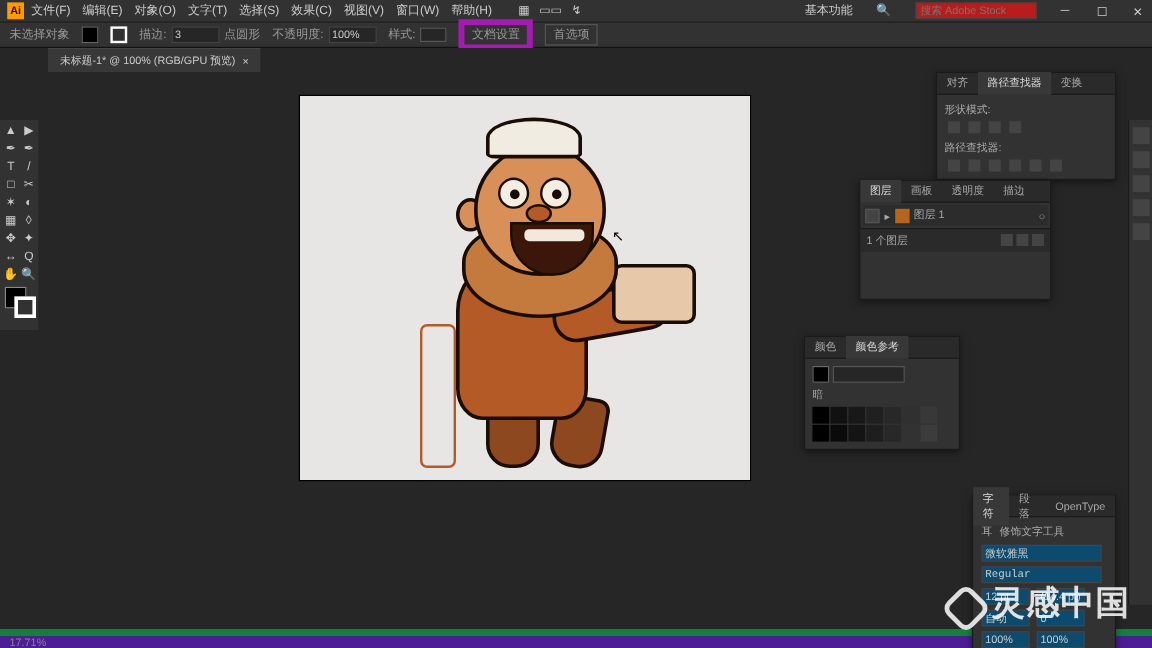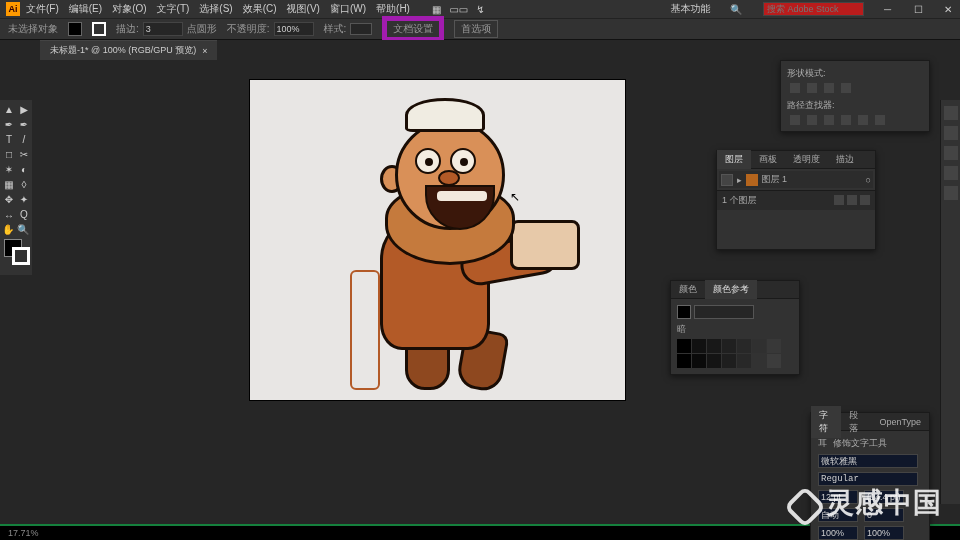--- a/index.html
+++ b/index.html
@@ -33,21 +33,21 @@
   .panel .ptab.active { background:#383838; color:#ddd; }
   .panel .body { padding:6px; }
   .layerrow { display:flex; align-items:center; gap:4px; padding:2px; background:#2c2c2c; }
   .eye { width:12px; height:12px; border:1px solid #555; background:#444; }
   .layerswatch { width:12px; height:12px; background:#b5651d; }
   .swatchgrid { display:grid; grid-template-columns:repeat(8,14px); gap:1px; }
   .swatch { width:14px; height:14px; background:#666; }
   .slider { height:12px; background:linear-gradient(90deg,#000,#fff); margin-top:6px; }
   .rightdock { position:absolute; right:0; top:40px; width:20px; bottom:20px; background:#323232; border-left:1px solid #1a1a1a; display:flex; flex-direction:column; align-items:center; gap:6px; padding-top:6px;}
   .dockicon { width:14px; height:14px; background:#444; }
-  .statusbar { height:16px; background:#000000; border-top:2px solid #15803d; display:flex; align-items:center; padding:0 8px; font-size:9px; color:#888;}
+  .statusbar { height:16px; background:#4c1d95; border-top:6px solid #15803d; display:flex; align-items:center; padding:0 8px; font-size:9px; color:#888;}
   
   .char { position:absolute; left:60px; top:10px; width:260px; height:300px; }
   .char-body { position:absolute; left:70px; top:130px; width:110px; height:130px; background:#b35a27; border-radius:30% 30% 20% 20%; border:3px solid #1a0d05; }
   .char-head { position:absolute; left:85px; top:30px; width:110px; height:110px; background:#d99058; border-radius:50%; border:3px solid #1a0d05; }
   .char-beard { position:absolute; left:75px; top:95px; width:130px; height:80px; background:#c57a3d; border-radius:50% 50% 60% 60%; border:3px solid #1a0d05; }
   .char-mouth { position:absolute; left:115px; top:95px; width:70px; height:45px; background:#3a170a; border-radius:0 0 50px 50px; border:2px solid #1a0d05; }
   .char-mouth::after{content:"";position:absolute;left:10px;top:4px;width:50px;height:10px;background:#f2e9dd;border-radius:4px;}
   .char-eye { position:absolute; top:58px; width:26px; height:26px; background:#f4ede1; border-radius:50%; border:2px solid #1a0d05; }
   .char-eye.l{ left:105px;} .char-eye.r{ left:140px;}
   .char-eye::after{content:"";position:absolute;left:8px;top:8px;width:8px;height:8px;background:#1a0d05;border-radius:50%;}
@@ -60,21 +60,21 @@
   .char-ear{position:absolute;left:70px;top:75px;width:24px;height:28px;background:#d99058;border:3px solid #1a0d05;border-radius:50%;}
   .prop { position:absolute; left:40px; top:180px; width:30px; height:120px; border:2px solid #b35a27; border-radius:6px; }
   
   .watermark { position:absolute; right:18px; bottom:18px; text-align:right; color:rgba(255,255,255,.85); font-weight:bold; }
   .watermark .big { font-size:28px; letter-spacing:1px; display:flex; align-items:flex-end; justify-content:flex-end; gap:6px;}
   .watermark .small { font-size:13px; letter-spacing:1px; color:rgba(255,255,255,.6);}
   .wm-logo { width:30px;height:30px;border:4px solid rgba(255,255,255,.85); border-radius:8px; transform:rotate(45deg);}  
   .panel .footer{display:flex;justify-content:space-between;align-items:center;padding:3px 5px;border-top:1px solid #1a1a1a;background:#2a2a2a;}
   .mini{width:10px;height:10px;background:#444;display:inline-block;margin-left:3px;}
   .charline{height:18px;display:flex;align-items:center;gap:6px;padding:0 4px;}
-  .charline input{width:40px;background:#0f172a;border:1px solid #444;color:#ccc;font-size:9px;padding:1px 2px;}
+  .charline input{width:40px;background:#0c4a6e;border:1px solid #444;color:#ccc;font-size:9px;padding:1px 2px;}
 </style>
 </head>
 <body>
 
 <div class="app">
 
   <div class="titlebar">
     <span class="logo">Ai</span>
     <span class="menu-item">文件(F)</span>
     <span class="menu-item">编辑(E)</span>
@@ -176,20 +176,25 @@
 
     <div class="rightdock">
       <div class="dockicon"></div>
       <div class="dockicon"></div>
       <div class="dockicon"></div>
       <div class="dockicon"></div>
       <div class="dockicon"></div>
     </div>
 
     <div class="panel" style="left:780px; top:0px; width:150px;">
+      <div class="tabs">
+        <div class="ptab">对齐</div>
+        <div class="ptab active">路径查找器</div>
+        <div class="ptab">变换</div>
+      </div>
       <div class="body">
         <div>形状模式:</div>
         <div style="display:flex;gap:4px;margin:3px 0 6px">
           <span class="mini"></span>
           <span class="mini"></span>
           <span class="mini"></span>
           <span class="mini"></span>
         </div>
         <div>路径查找器:</div>
         <div style="display:flex;gap:4px;margin-top:3px">

